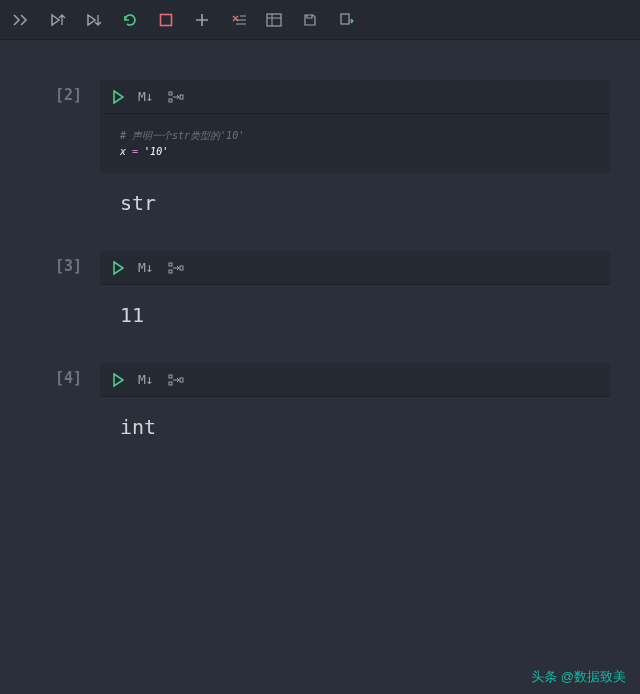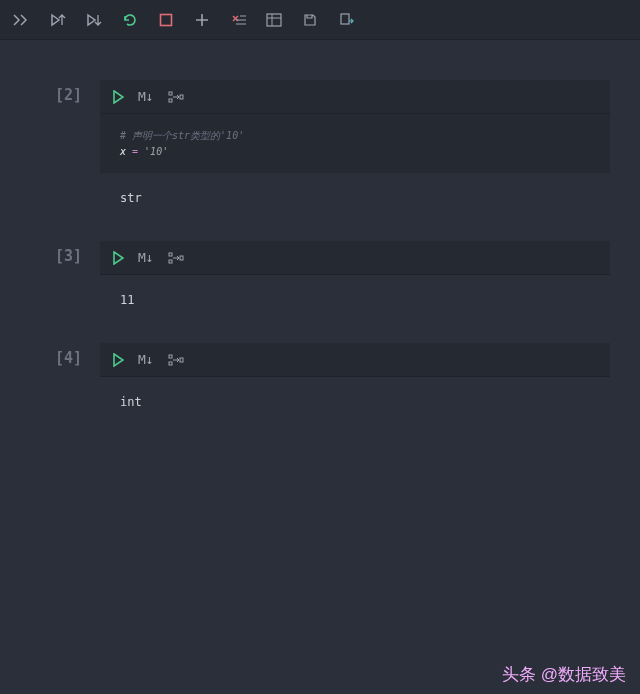--- a/index.html
+++ b/index.html
@@ -72,35 +72,35 @@
       background: #252932;
       padding: 14px 20px;
       font-size: 10px;
       line-height: 1.55;
       font-style: italic;
     }
     .code-line { white-space: pre; }
     .comment { color: #6b7280; }
     .var { color: #e6e6e6; }
     .op { color: #c586c0; }
-    .string { color: #a3a3a3; }
+    .string { color: #ffffff; }
     .func { color: #56b6c2; }
     .paren { color: #d19a66; }
     .output {
       padding: 18px 20px 6px 20px;
-      font-size: 12px;
+      font-size: 20px;
       color: #d0d3d8;
       font-style: normal;
     }
     .watermark {
       position: absolute;
       bottom: 8px;
       right: 14px;
-      color: #f0abfc;
-      font-size: 17px;
+      color: #14b8a6;
+      font-size: 13px;
       font-family: sans-serif;
     }
   </style>
 </head>
 <body>
 
 <div class="toolbar">
   <div class="tool-btn">
     <svg width="18" height="14" viewBox="0 0 18 14">
         <path d="M1 2 L6 7 L1 12 M8 2 L13 7 L8 12" stroke="#9ca3af" stroke-width="1.5" fill="none"></path>

